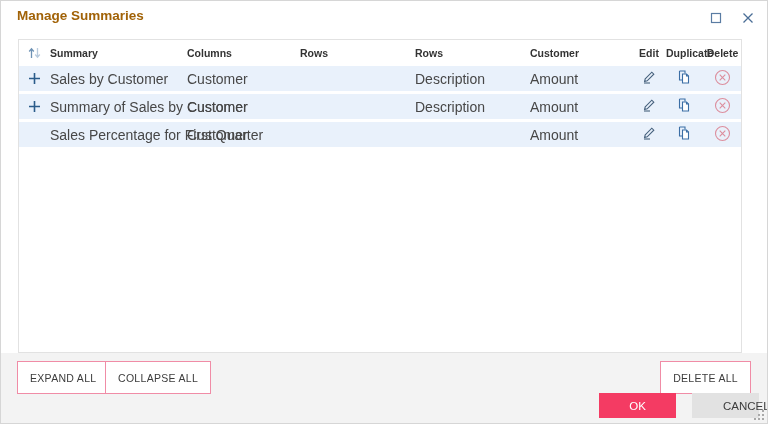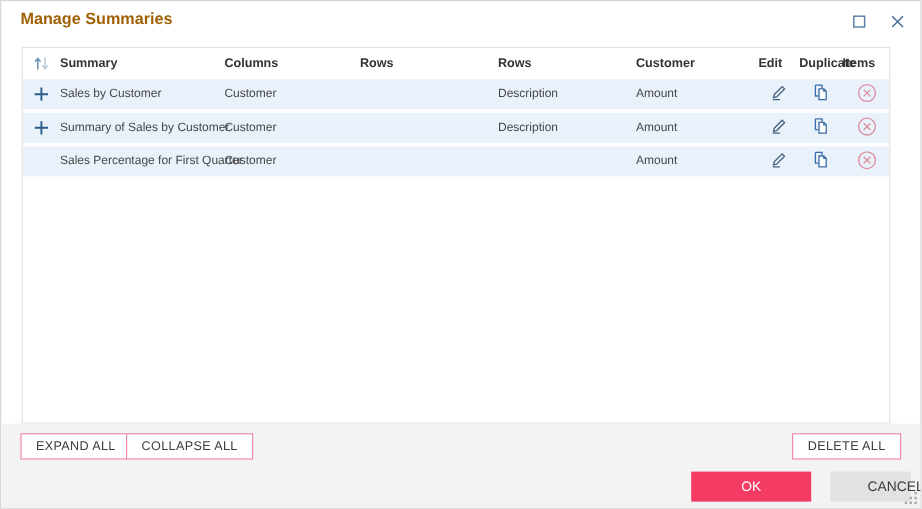--- a/index.html
+++ b/index.html
@@ -23,46 +23,46 @@
     position: absolute; left: 17px; top: 38px; width: 724px; height: 314px;
     border: 1px solid #e2e2e2; background: #ffffff; overflow: hidden;
   }
   .grid-row {
     display: grid;
     grid-template-columns: 31px 137px 113px 115px 115px 102px 34px 36px 41px;
     align-items: center;
   }
   .header-row { height: 26px; background: #ffffff; }
   .header-cell { font-size: 10.5px; font-weight: 700; color: #333333; white-space: nowrap; }
-  .header-cell.center { }
+  .header-cell.center { text-align: center; }
   .data-row { height: 25px; background: #e9f1fb; margin-bottom: 3px; }
-  .cell { font-size: 10px; color: #474747; white-space: nowrap; overflow: visible; }
+  .cell { font-size: 14px; color: #474747; white-space: nowrap; overflow: visible; }
   .cell.center { text-align: center; }
   .expander-cell { display: flex; justify-content: center; align-items: center; }
   .icon-btn { background: none; border: none; padding: 0; cursor: pointer; display: inline-flex; align-items: center; justify-content: center; width: 100%; }
 
   
   .footer {
     position: absolute; left: 0; right: 0; bottom: 0; top: 352px;
     background: #f3f3f3;
   }
   .outline-btn {
-    position: absolute; top: 8px; height: 22px;
+    position: absolute; top: 8px; height: 33px;
     background: #ffffff; border: 1px solid #f08ca6; color: #3c3c3c;
     font-family: "Liberation Sans", sans-serif;
     font-size: 10.5px; letter-spacing: 0.3px; padding: 0 12px; cursor: pointer;
   }
   #expand-all { left: 16px; }
   #collapse-all { left: 104px; }
   #delete-all { right: 16px; left: auto; margin-left: 40px; }
   .action-btn {
     position: absolute; top: 40px; height: 25px; border: none; cursor: pointer;
     font-family: "Liberation Sans", sans-serif; font-size: 11.5px;
   }
-  #ok-btn { right: 91px; width: 100px; background: #f43b63; color: #ffffff; }
+  #ok-btn { right: 91px; width: 77px; background: #f43b63; color: #ffffff; }
   #cancel-btn { right: 8px; width: 67px; background: #e2e2e2; color: #3c3c3c; padding-left: 31px; }
 
   .resize-grip { position: absolute; right: 2px; bottom: 2px; }
 </style>
 </head>
 <body>
 
 <div class="dialog">
 
   <div class="title-bar">Manage Summaries</div>
@@ -88,21 +88,21 @@
           <path d="M10.5 2 L10.5 10.5 M8.2 8.5 L10.5 11.2 L12.8 8.5" fill="none" stroke="#b9cbdd" stroke-width="1.3"></path>
         </svg>
       </span>
       <span class="header-cell">Summary</span>
       <span class="header-cell">Columns</span>
       <span class="header-cell">Rows</span>
       <span class="header-cell">Rows</span>
       <span class="header-cell">Customer</span>
       <span class="header-cell center">Edit</span>
       <span class="header-cell center">Duplicate</span>
-      <span class="header-cell center">Items</span>
+      <span class="header-cell center">Delete</span>
     </div>
 
     <div class="grid-row data-row">
       <span class="expander-cell">
         <svg width="13" height="13" viewBox="0 0 13 13">
           <path d="M6.5 1 L6.5 12 M1 6.5 L12 6.5" stroke="#2b5c8a" stroke-width="1.6" fill="none"></path>
         </svg>
       </span>
       <span class="cell">Sales by Customer</span>
       <span class="cell">Customer</span>

